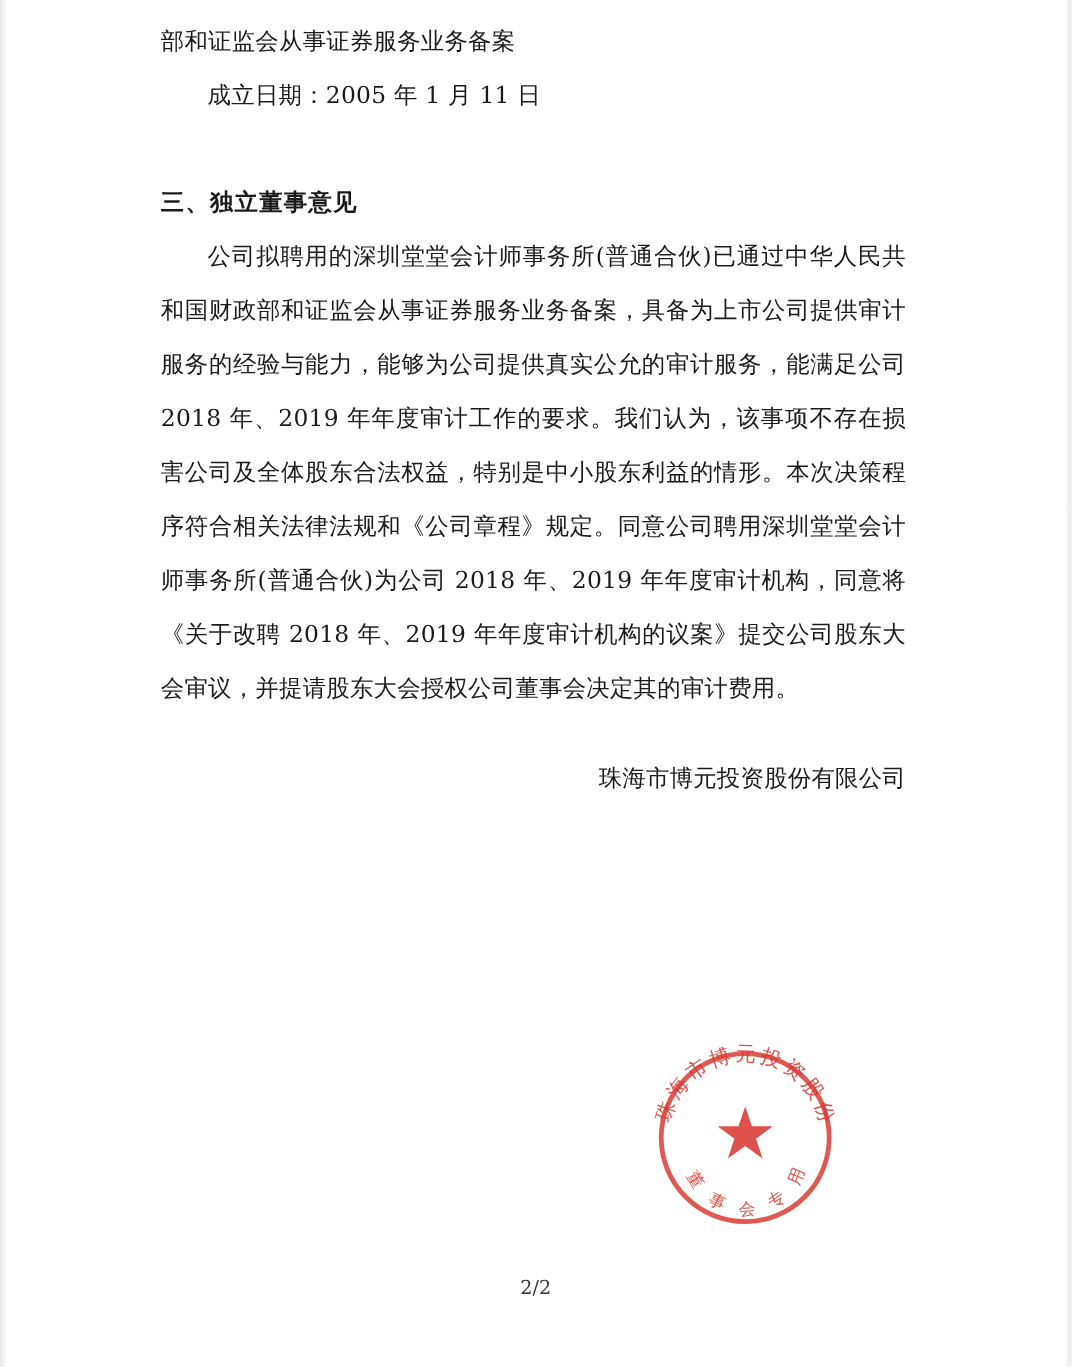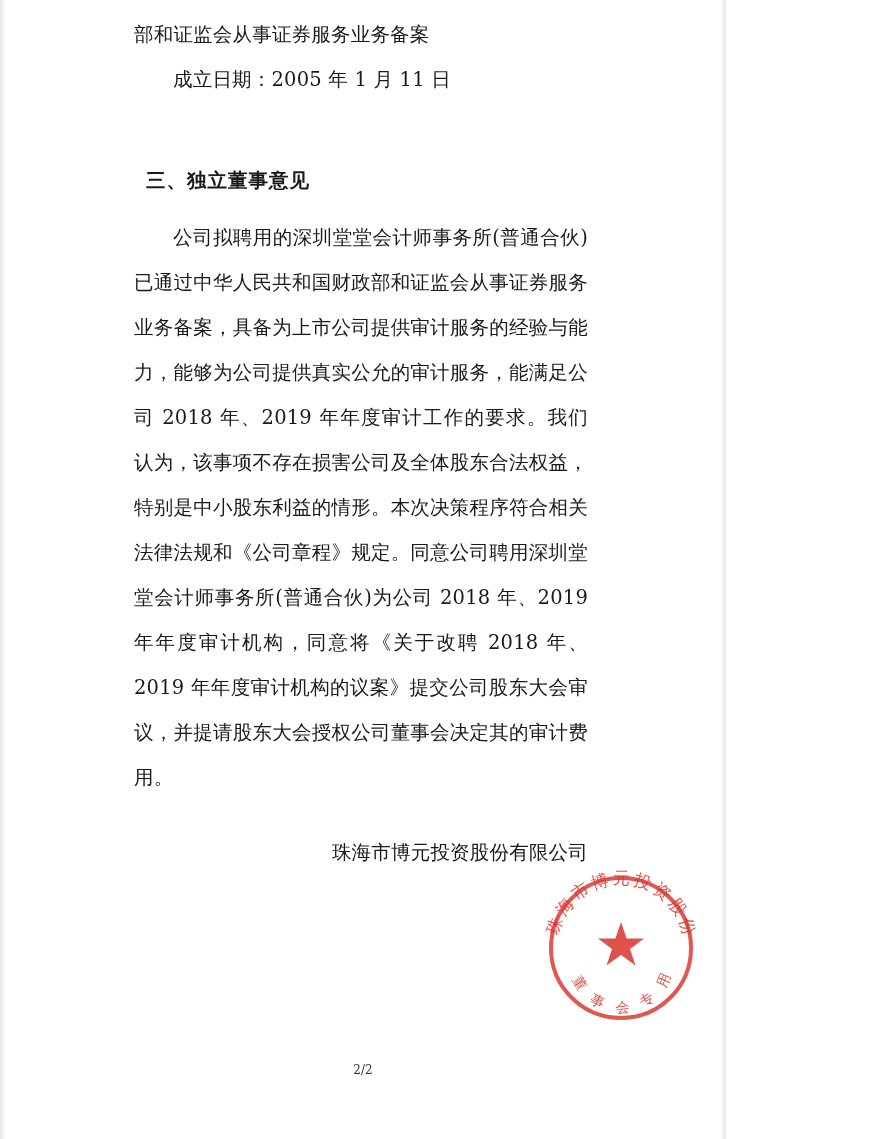--- a/index.html
+++ b/index.html
@@ -10,42 +10,42 @@
   body {
     width: 893px;
     height: 1139px;
     position: relative;
     font-family: "DejaVu Serif", "Liberation Serif", serif;
     color: #1a1a1a;
     overflow: hidden;
   }
   .page {
     position: relative;
-    width: 726px;
+    width: 893px;
     height: 1139px;
     box-sizing: border-box;
     padding: 0 138px 0 134px;
   }
   .para {
     font-size: 19.5px;
     line-height: 45px;
     text-align: justify;
     text-justify: inter-ideograph;
     margin: 0;
     letter-spacing: 0.2px;
     white-space: pre-wrap;
   }
   .indent {
     text-indent: 39px;
   }
   .heading {
     font-size: 19.5px;
     line-height: 45px;
     font-weight: bold;
-    margin: 12px;
+    margin: 0;
     letter-spacing: 1px;
   }
   .spacer-lg { height: 44px; }
   .spacer-sm { height: 12px; }
 
   .sig-block {
     margin-top: 18px;
     text-align: right;
     padding-right: 0px;
   }
@@ -68,21 +68,21 @@
     pointer-events: none;
   }
   .seal svg { display: block; }
 
   .footer {
     position: absolute;
     left: 0;
     right: 0;
     top: 1063px;
     text-align: center;
-    font-size: 12px;
+    font-size: 16px;
     color: #333;
     font-family: "DejaVu Serif", "Liberation Serif", serif;
   }
   .shadow-edge {
     position: absolute;
     top: 0;
     bottom: 0;
     width: 6px;
     background: linear-gradient(to right, rgba(0,0,0,0.10), rgba(0,0,0,0));
   }

